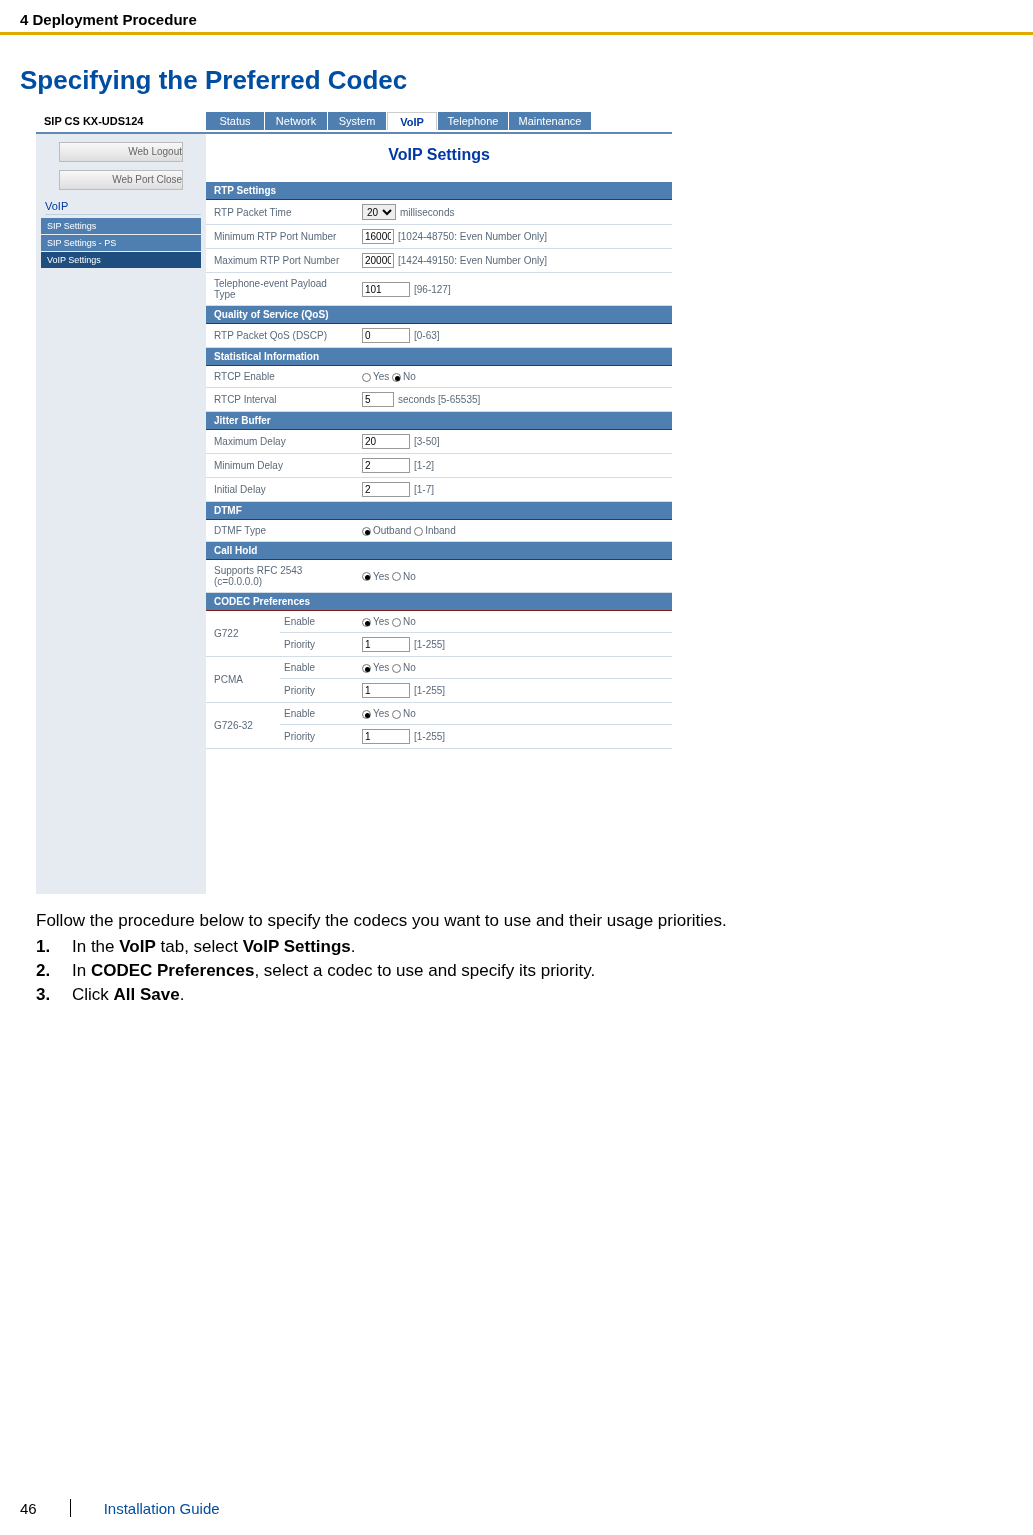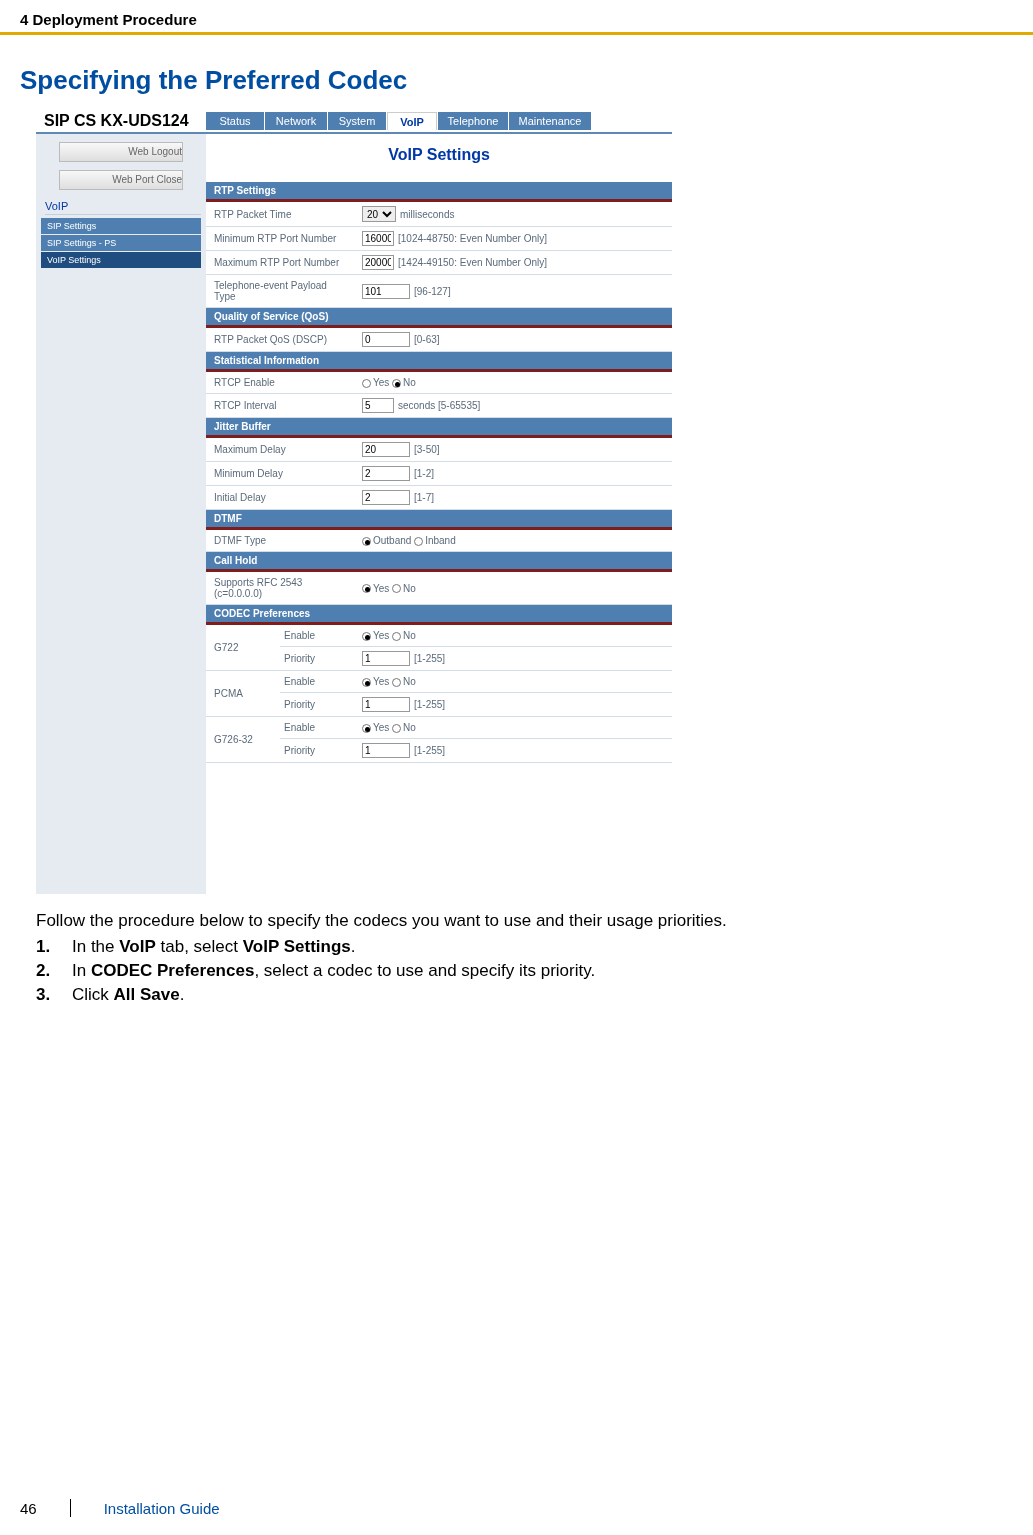--- a/index.html
+++ b/index.html
@@ -45,21 +45,21 @@
     display: flex;
     align-items: center;
     height: 22px;
     background: #fff;
   }
   .product-label {
     width: 170px;
     padding-left: 8px;
     font-weight: bold;
     color: #000;
-    font-size: 16px;
+    font-size: 11px;
   }
   .tabs {
     display: flex;
     gap: 1px;
     height: 18px;
   }
   .tab {
     background: #4f7fb1;
     color: #fff;
     font-size: 11px;
@@ -126,21 +126,21 @@
     width:100%;
     border-collapse:collapse;
     font-size:10px;
   }
   .section-hdr{
     background:#4f7fb1;
     color:#fff;
     font-weight:bold;
     font-size:10px;
     padding:3px 8px;
-    border-bottom:3px solid #7f1d1d;
+    border-bottom:1px solid #7f1d1d;
   }
   .form-row{
     border-bottom:1px solid #d3dde8;
   }
   .lbl-cell{
     width:150px;
     padding:5px 8px;
     color:#5a6a7a;
     vertical-align:middle;
   }

